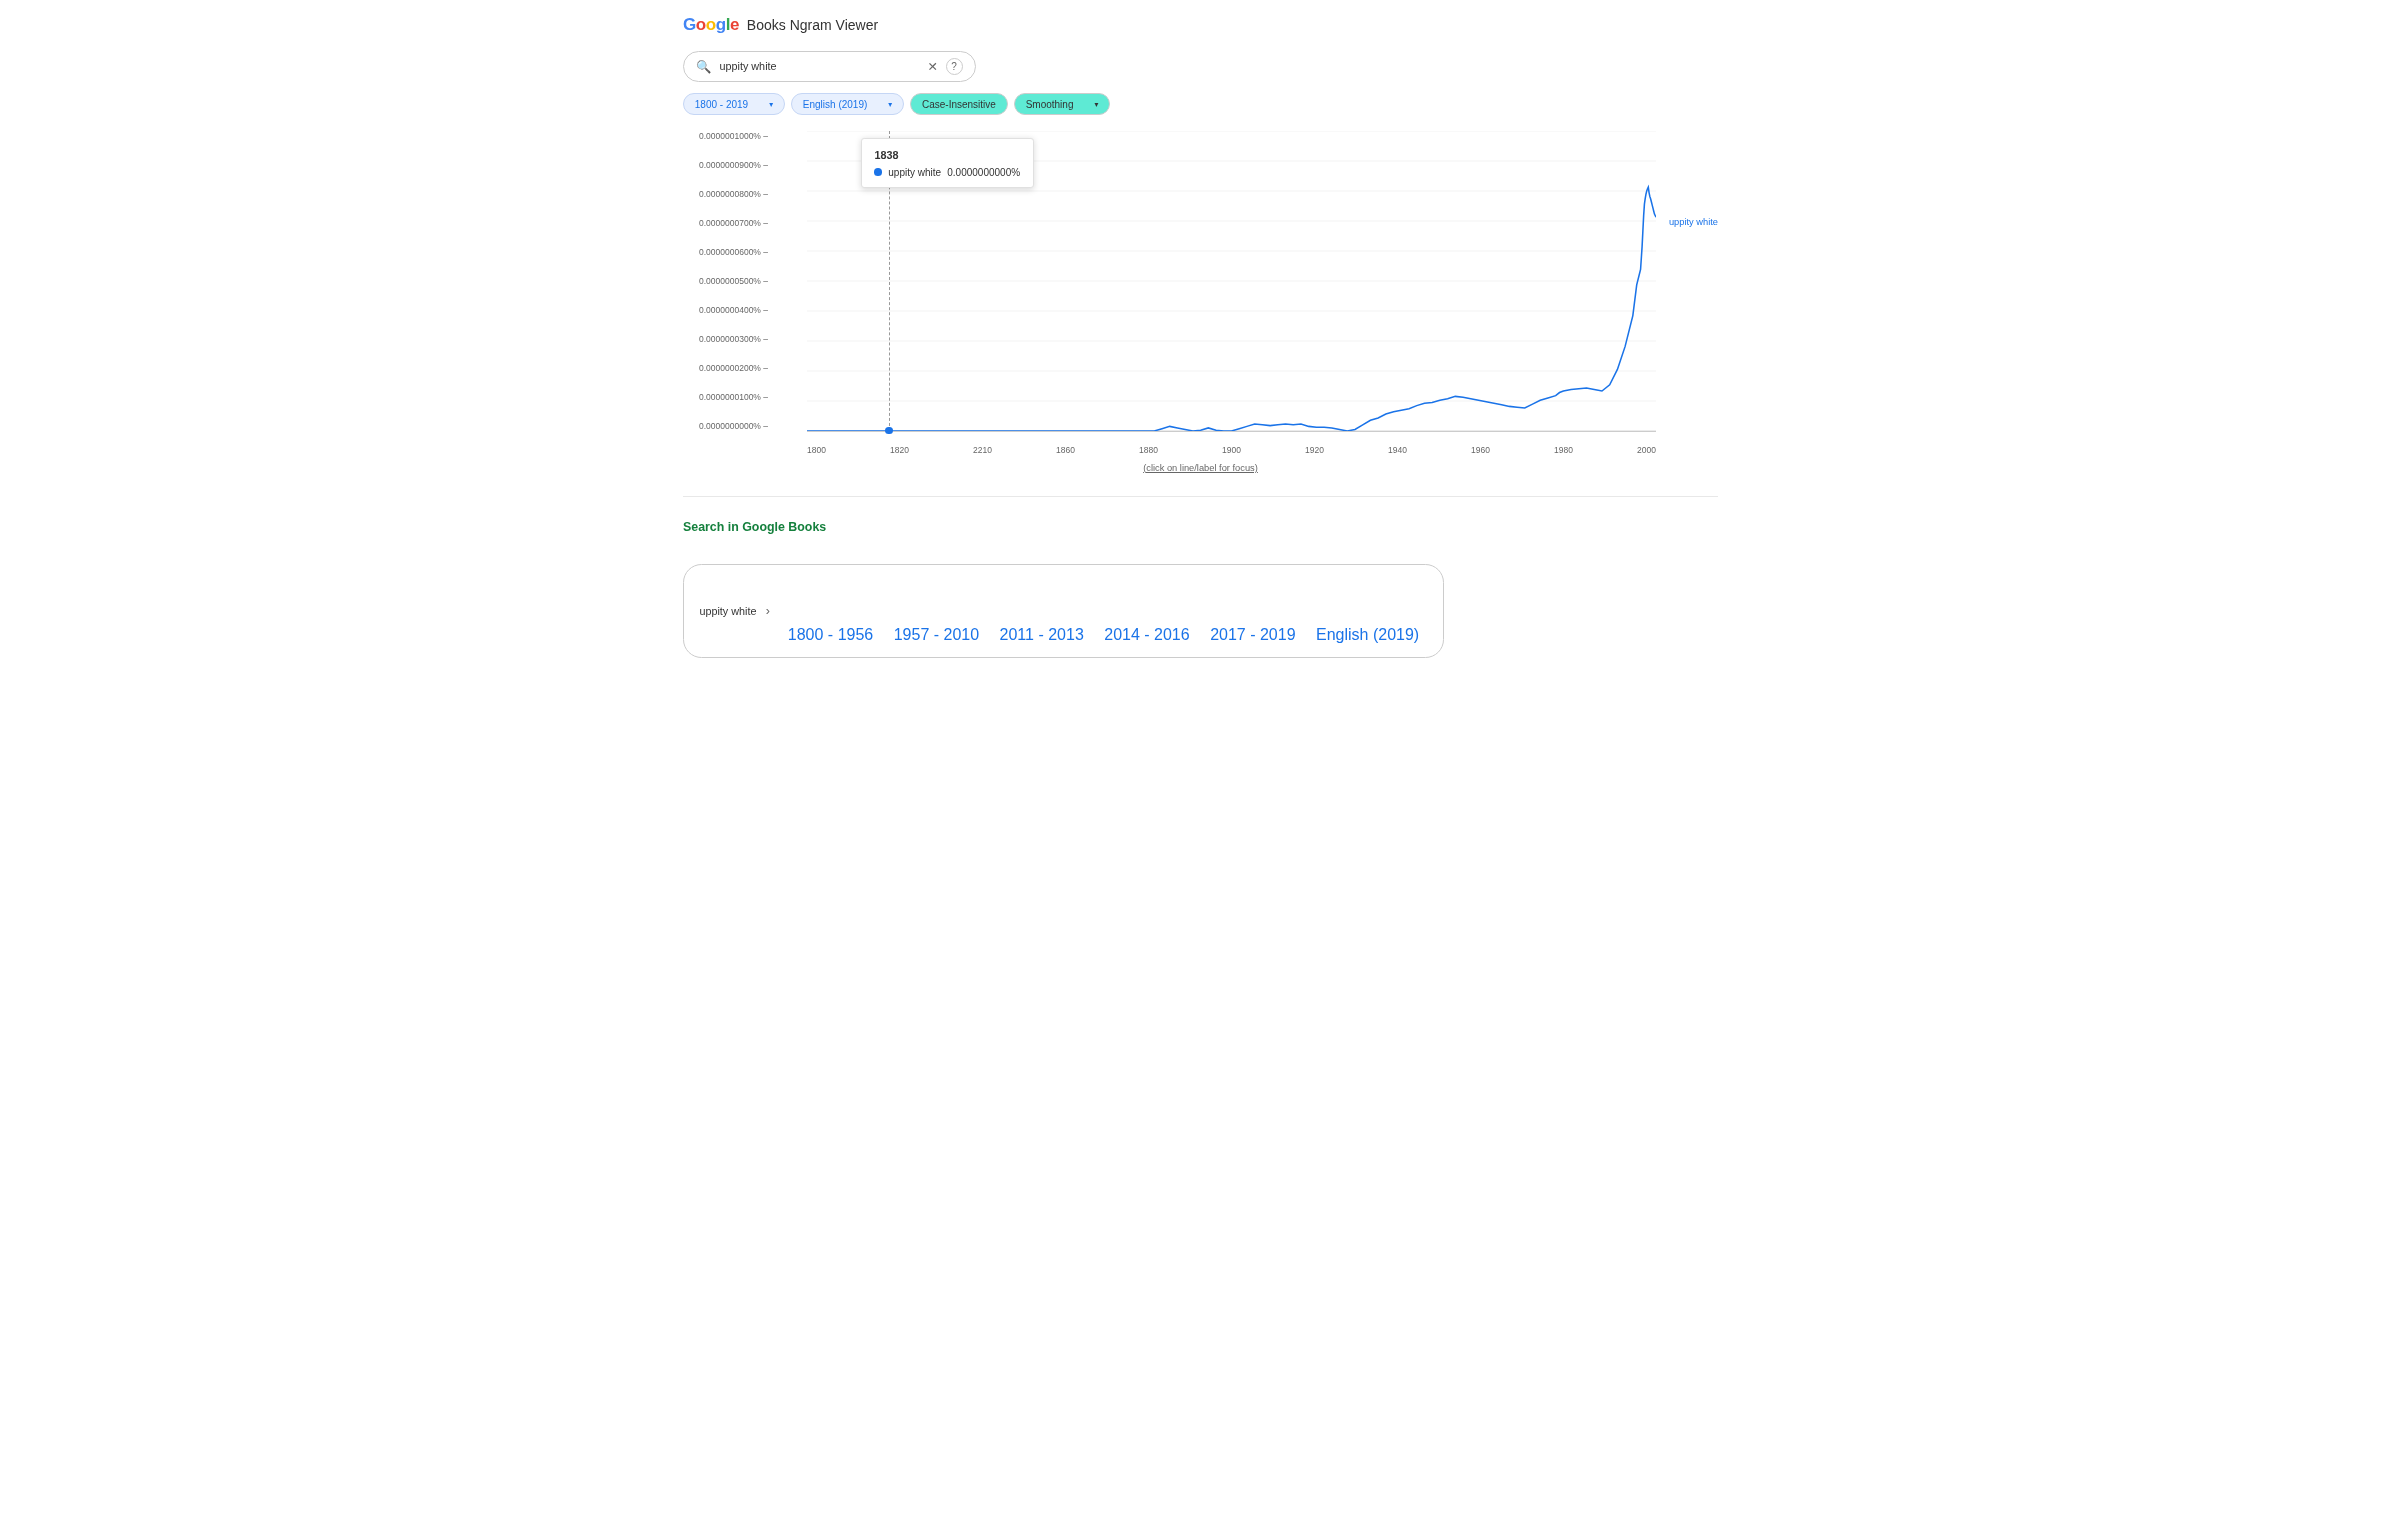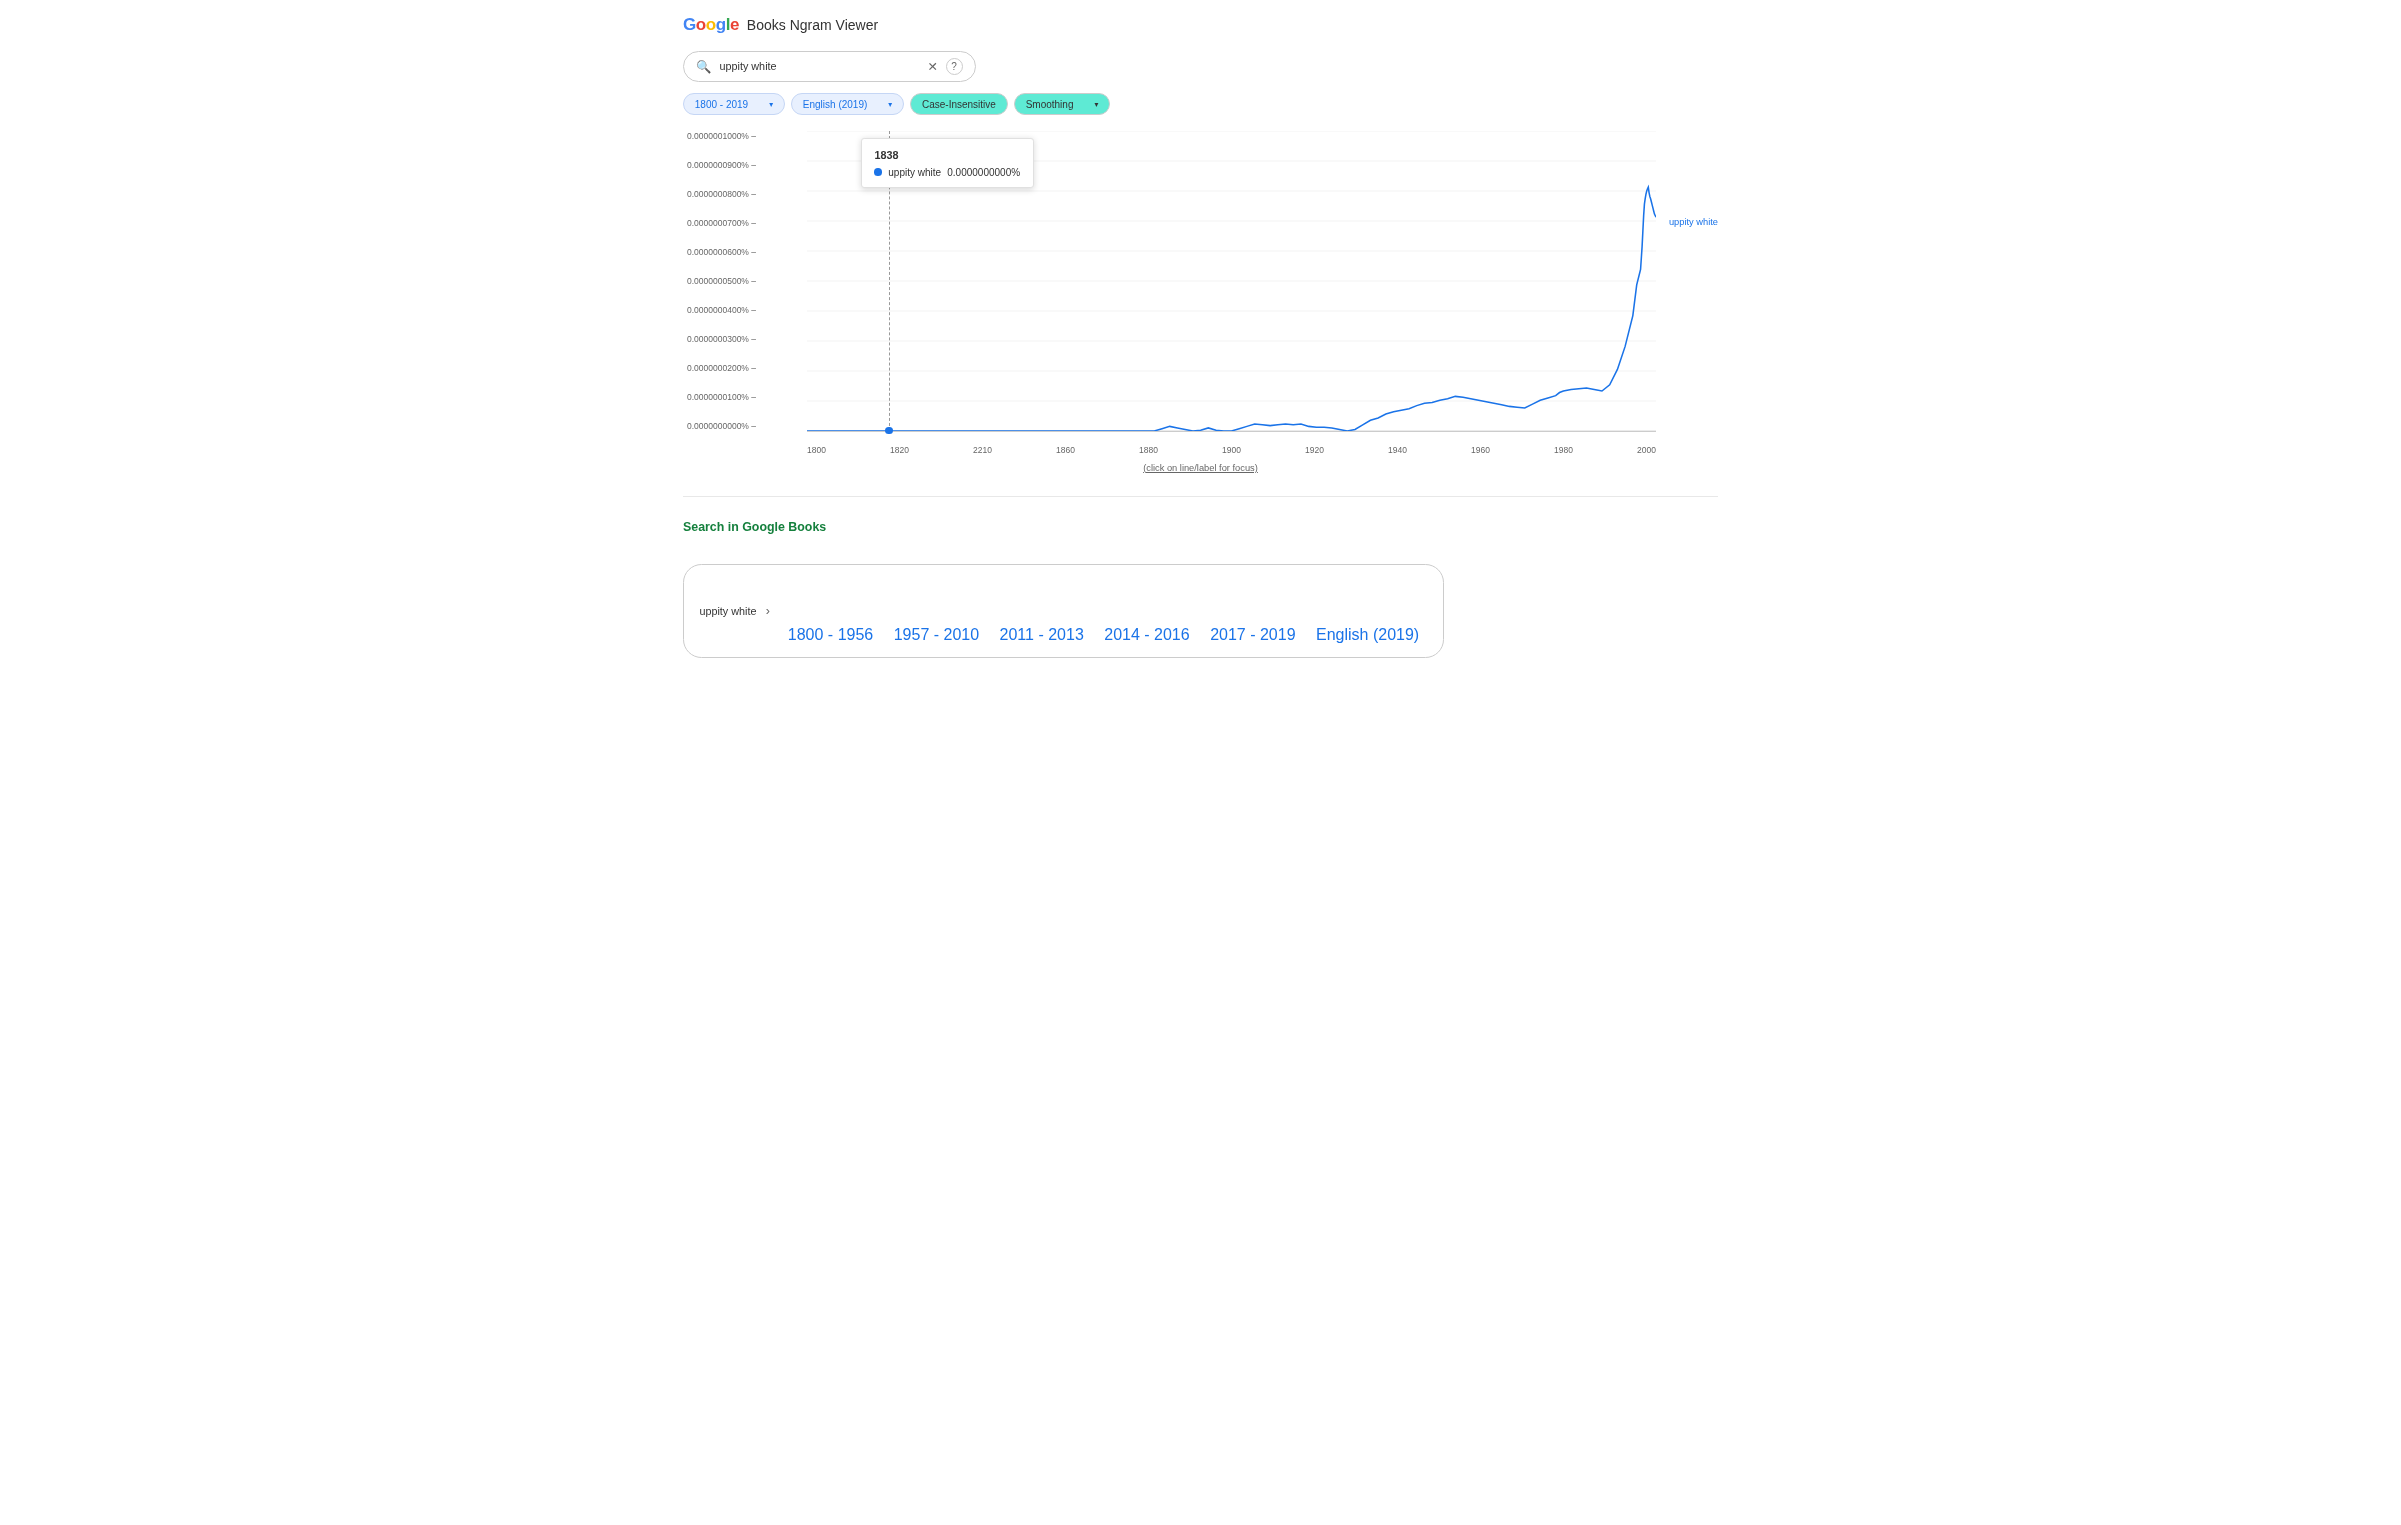--- a/index.html
+++ b/index.html
@@ -119,21 +119,21 @@
       width: 100%;
       margin-bottom: 7.7px;
     }
     .chart-container {
       position: relative;
       width: 100%;
       height: 332px;
     }
     .y-axis-labels {
       position: absolute;
-      left: 4px;
+      left: 16px;
       top: 0;
       bottom: 31px;
       display: flex;
       flex-direction: column;
       justify-content: space-between;
       align-items: flex-end;
       padding-right: 6.2px;
       font-size: 8.5px;
       color: #666;
     }

